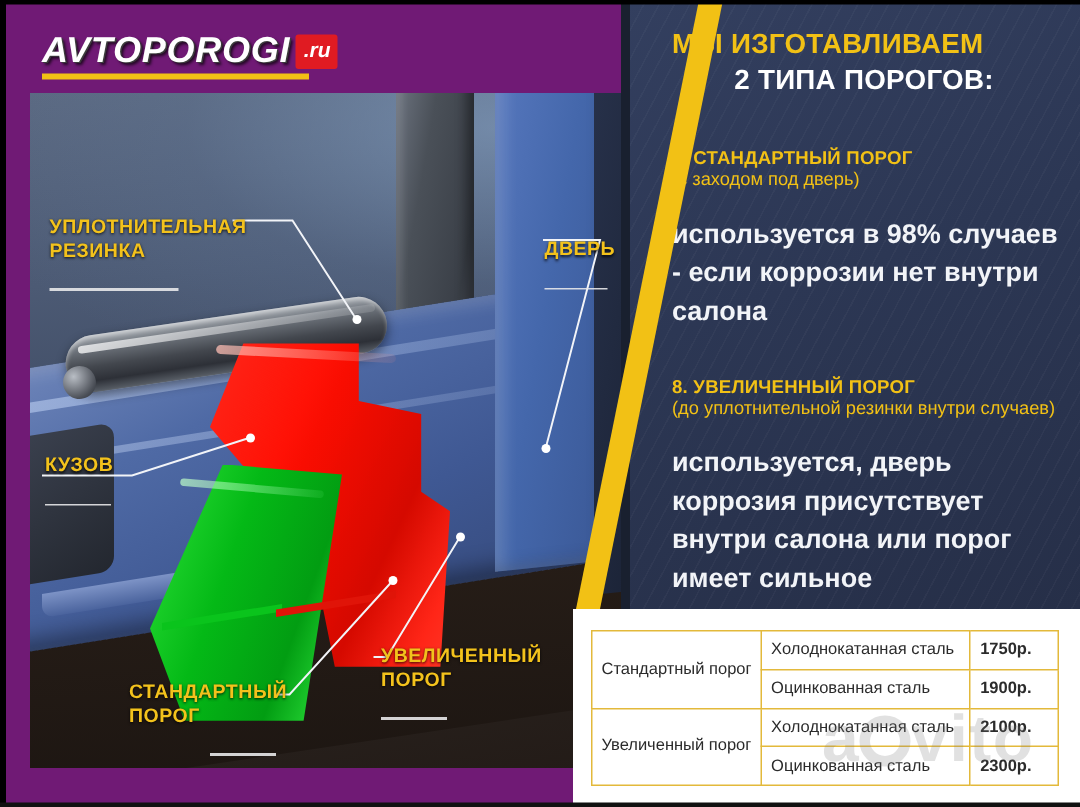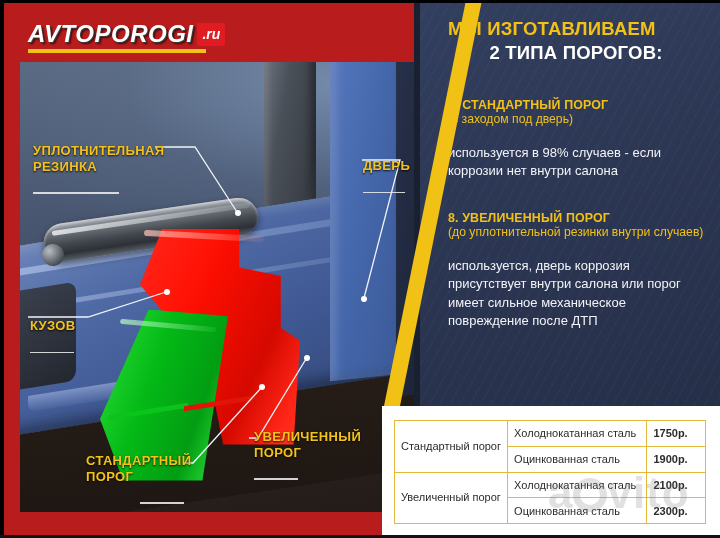--- a/index.html
+++ b/index.html
@@ -13,21 +13,21 @@
     position: relative;
     width: 720px; height: 538px;
     background: #0b0d12;
     overflow: hidden;
   }
 
   
   #left-panel {
     position: absolute; left: 0; top: 0;
     width: 420px; height: 538px;
-    background: #b91c1c;
+    background: #701a75;
     overflow: hidden;
   }
   
   #left-frame {
     position: absolute; left: 20px; top: 62px;
     width: 400px; height: 450px;
     overflow: hidden;
     background: linear-gradient(170deg,#4e5b73 0%, #3f4a5f 30%, #343c4d 55%, #2a2420 75%, #231b17 100%);
   }
   
@@ -210,21 +210,21 @@
     color: #ffffff; font-weight: 700; font-size: 18.5px;
     letter-spacing: .2px; text-align: center; margin-top: 2px; padding-right: 6px;
   }
   .sec-title {
     color: #f2c115; font-weight: 700; font-size: 12.4px; letter-spacing: .15px;
   }
   .sec-sub {
     color: #f2c115; font-weight: 400; font-size: 12.2px; line-height: 1.3;
   }
   .sec-body {
-    color: #f2f4f8; font-weight: 400; font-size: 13px; line-height: 1.42;
+    color: #f2f4f8; font-weight: 700; font-size: 18px; line-height: 1.42;
   }
   .blk-1 { margin-top: 34px; }
   .blk-1-body { margin-top: 16px; }
   .blk-2 { margin-top: 30px; }
   .blk-2-body { margin-top: 16px; }
 
   
   #table-zone {
     position: absolute; left: 382px; top: 406px;
     width: 338px; height: 132px;
@@ -337,21 +337,21 @@
       <div>УПЛОТНИТЕЛЬНАЯ
 РЕЗИНКА</div>
       <div class="lbl-rule" style="width:86px;"></div>
     </div>
 
     <div class="lbl" style="left:363px;top:142px;">
       <div>ДВЕРЬ</div>
       <div class="lbl-rule" style="width:42px;"></div>
     </div>
 
-    <div class="lbl" style="left:30px;top:302px;">
+    <div class="lbl" style="left:30px;top:286px;">
       <div>КУЗОВ</div>
       <div class="lbl-rule" style="width:44px;"></div>
     </div>
 
     <div class="lbl right" style="left:86px;top:437px;width:98px;">
       <div>СТАНДАРТНЫЙ
 ПОРОГ</div>
       <div class="lbl-rule" style="width:44px;margin-left:auto;"></div>
     </div>
 

